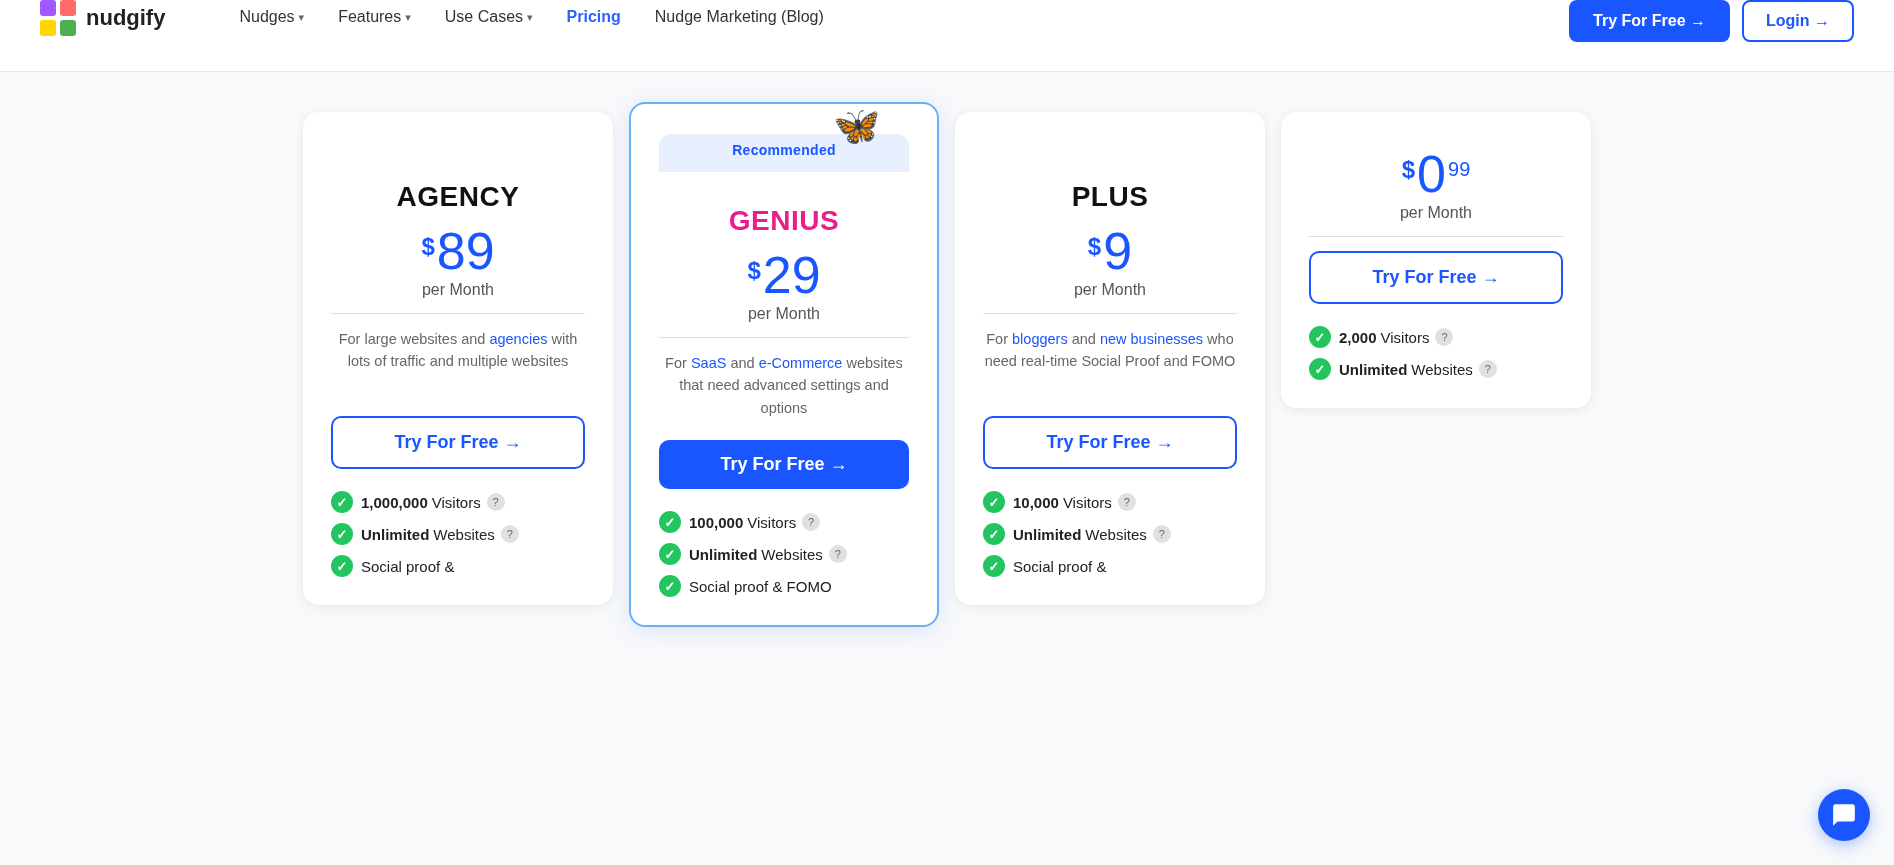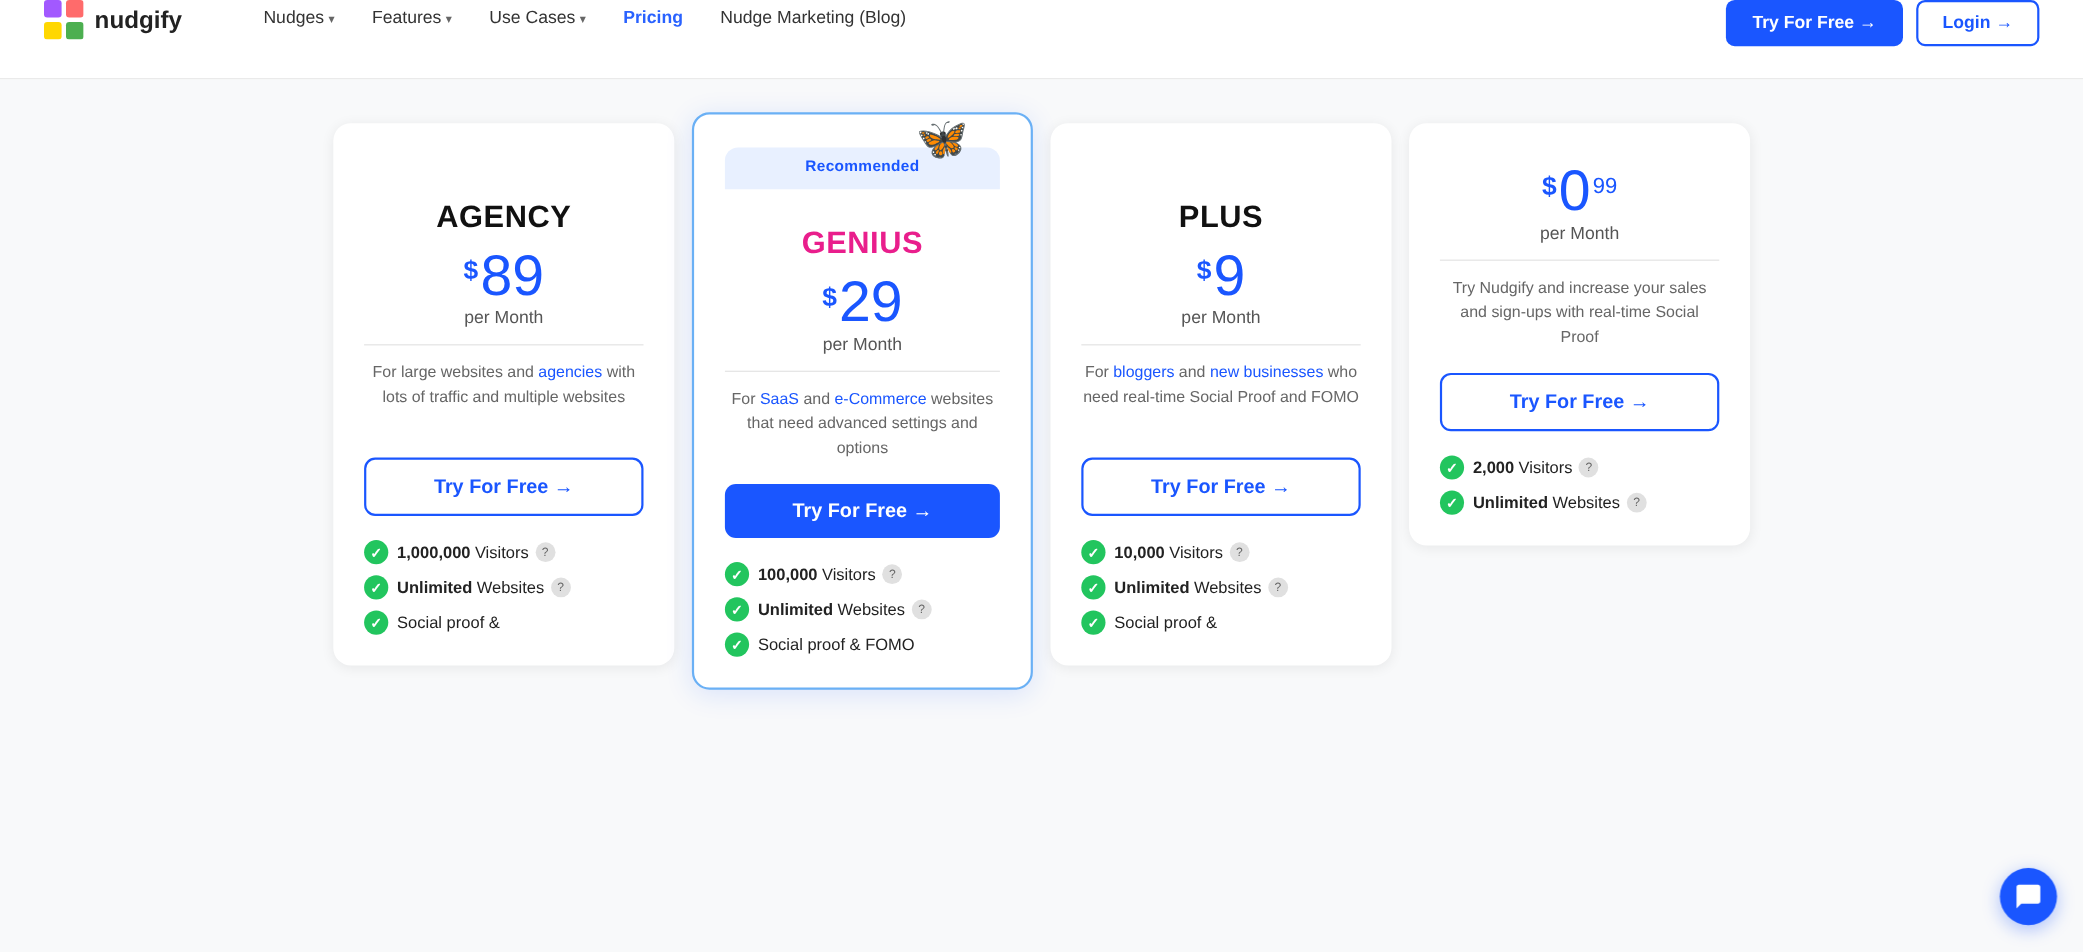--- a/index.html
+++ b/index.html
@@ -444,21 +444,20 @@
     </div>
 
     <div class="pricing-card">
       <div class="price-row">
         <span class="price-dollar">$</span>
         <span class="price-amount">0</span>
         <span class="price-cents">99</span>
       </div>
       <div class="price-period">per Month</div>
       <hr class="divider">
-      <p class="plan-desc">Try Nudgify and increase your sales and sign-ups with real-time Social Proof</p>
       <button class="btn-try-outline">Try For Free →</button>
       <ul class="feature-list">
         <li class="feature-item">
           <span class="check-icon"></span>
           <span class="feature-text">
             <strong>2,000</strong> Visitors
             <span class="info-badge">?</span>
           </span>
         </li>
         <li class="feature-item">

